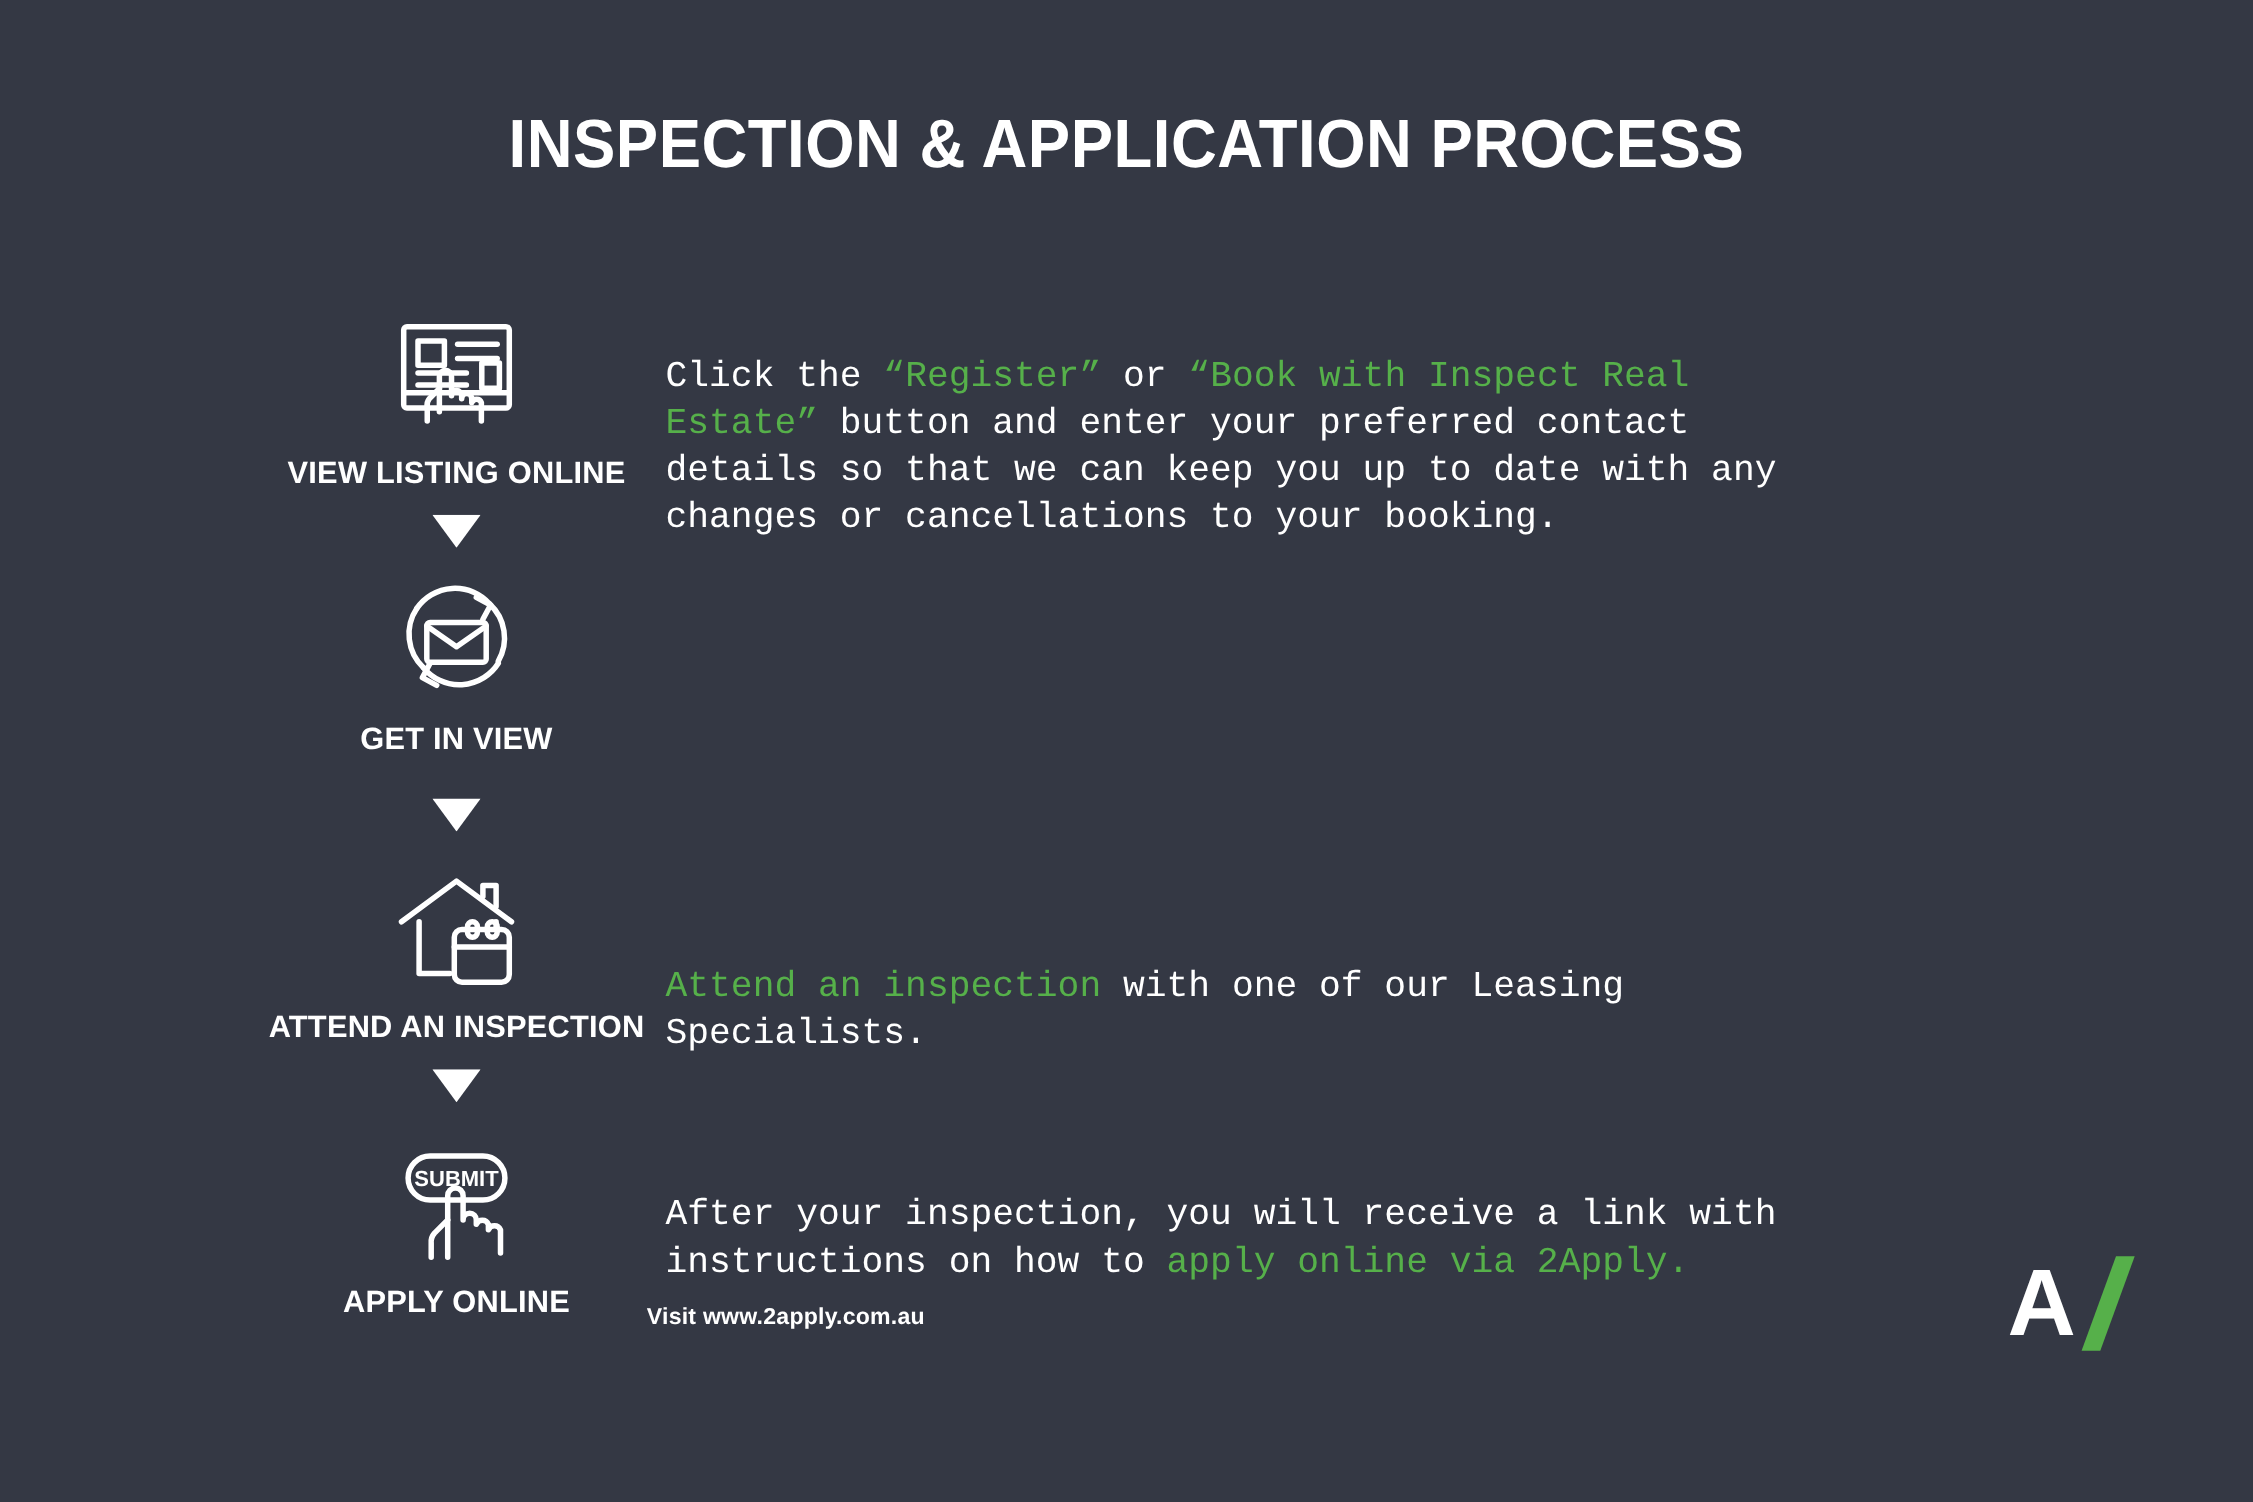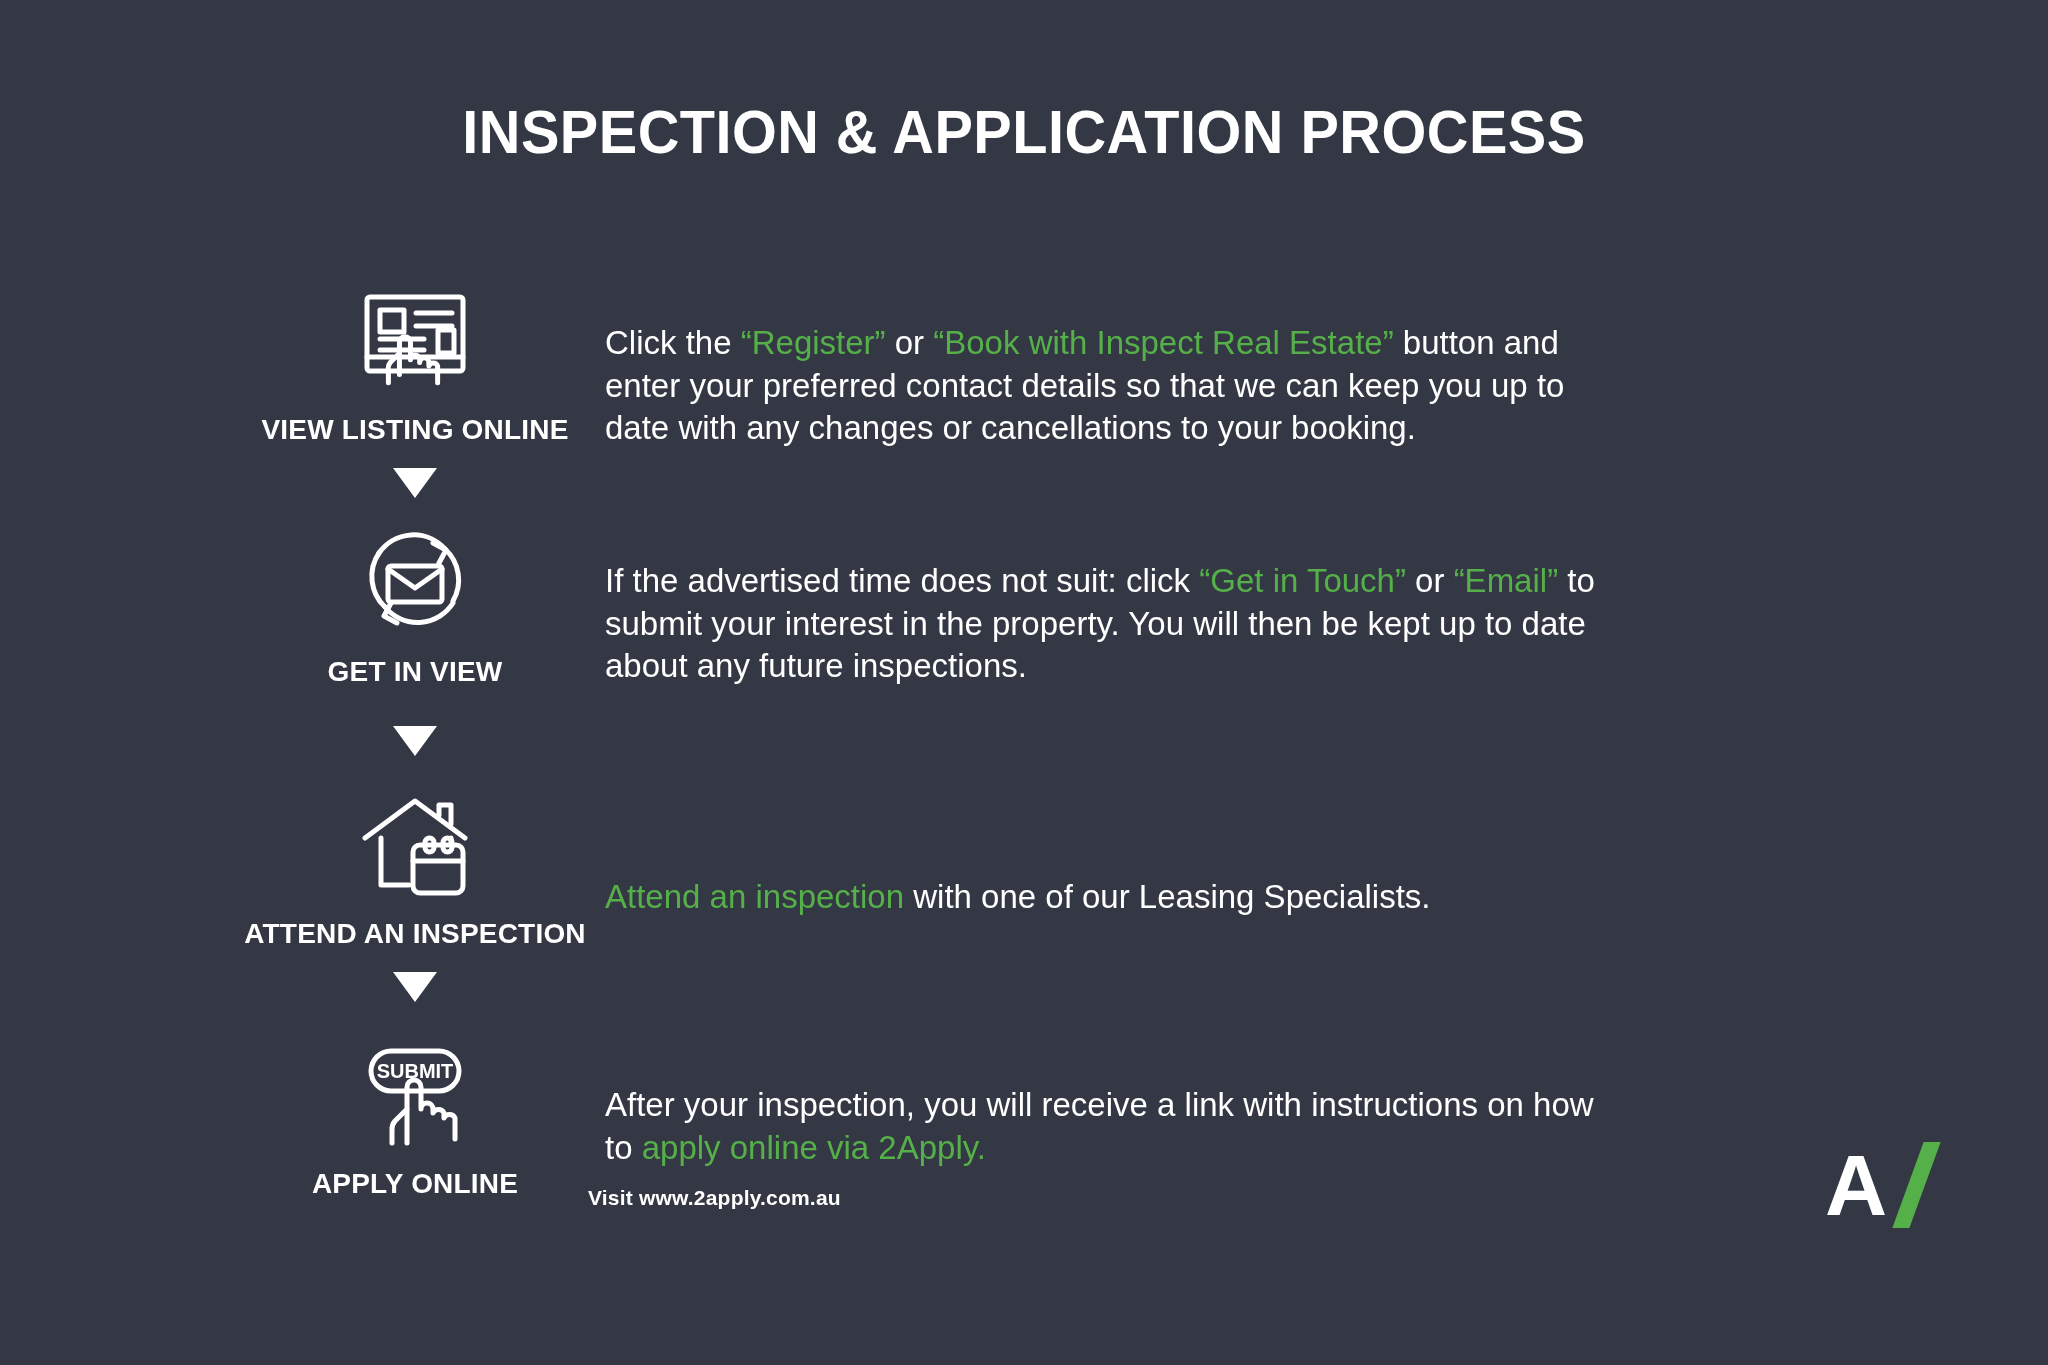--- a/index.html
+++ b/index.html
@@ -83,20 +83,21 @@
 
   
   .copy {
     position: absolute;
     left: 605px;
     width: 1010px;
     color: #ffffff;
     font-size: 33px;
     line-height: 1.29;
     font-weight: 300;
+    font-family: Liberation Mono, monospace;
   }
   .copy .hl { color: #56b04a; }
 
   .copy-1 { top: 322px; }
   .copy-2 { top: 560px; }
   .copy-3 { top: 876px; }
   .copy-4 { top: 1084px; }
 
   .visit {
     position: absolute;
@@ -242,23 +243,20 @@
       </div>
       <div class="step-label">APPLY ONLINE</div>
     </div>
 
   </div>
 
   <div class="copy copy-1">
     <span>Click the </span><span class="hl">“Register”</span><span> or </span><span class="hl">“Book with Inspect Real Estate”</span><span> button and enter your preferred contact details so that we can keep you up to date with any changes or cancellations to your booking.</span>
   </div>
 
-  <div class="copy copy-2">
-    <span>If the advertised time does not suit: click </span><span class="hl">“Get in Touch”</span><span> or </span><span class="hl">“Email”</span><span> to submit your interest in the property. You will then be kept up to date about any future inspections.</span>
-  </div>
 
   <div class="copy copy-3">
     <span class="hl">Attend an inspection</span><span> with one of our Leasing Specialists.</span>
   </div>
 
   <div class="copy copy-4">
     <span>After your inspection, you will receive a link with instructions on how to </span><span class="hl">apply online via 2Apply.</span>
   </div>
 
   <div class="visit">Visit www.2apply.com.au</div>

